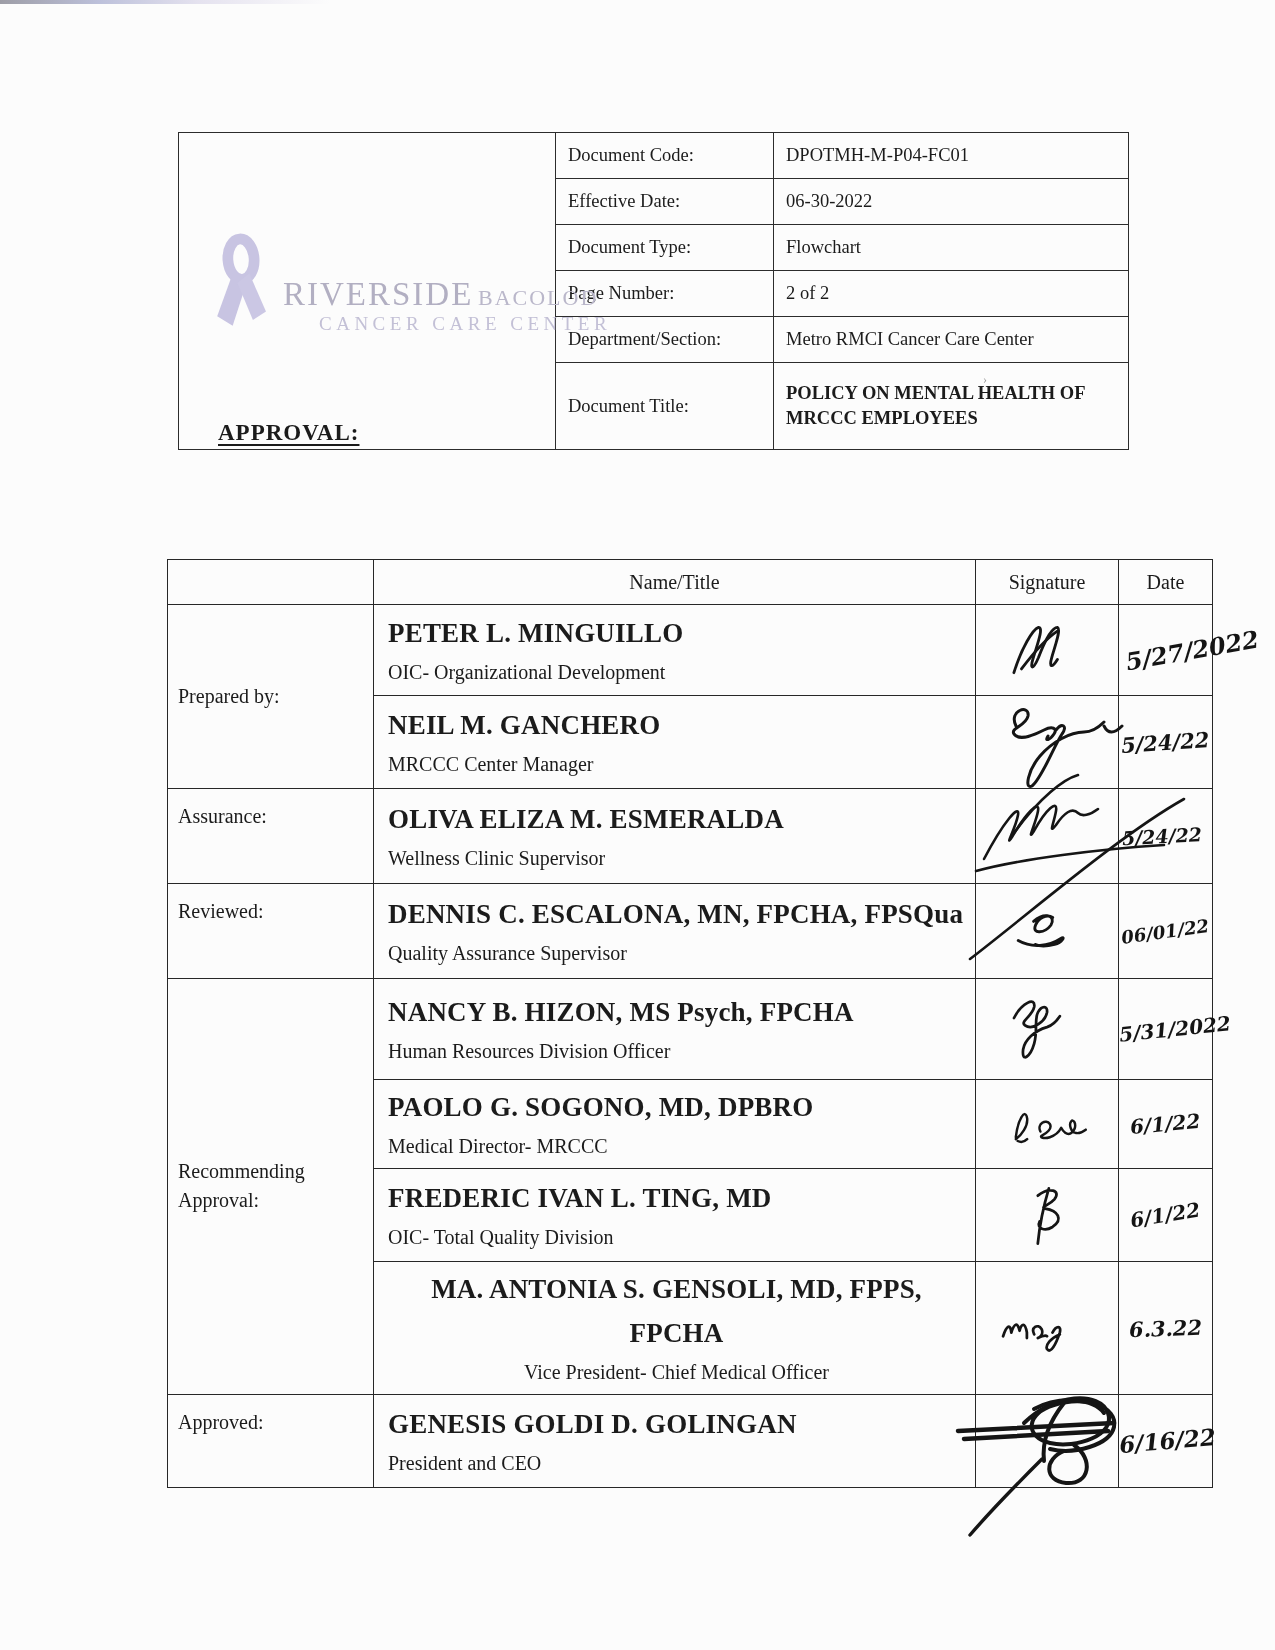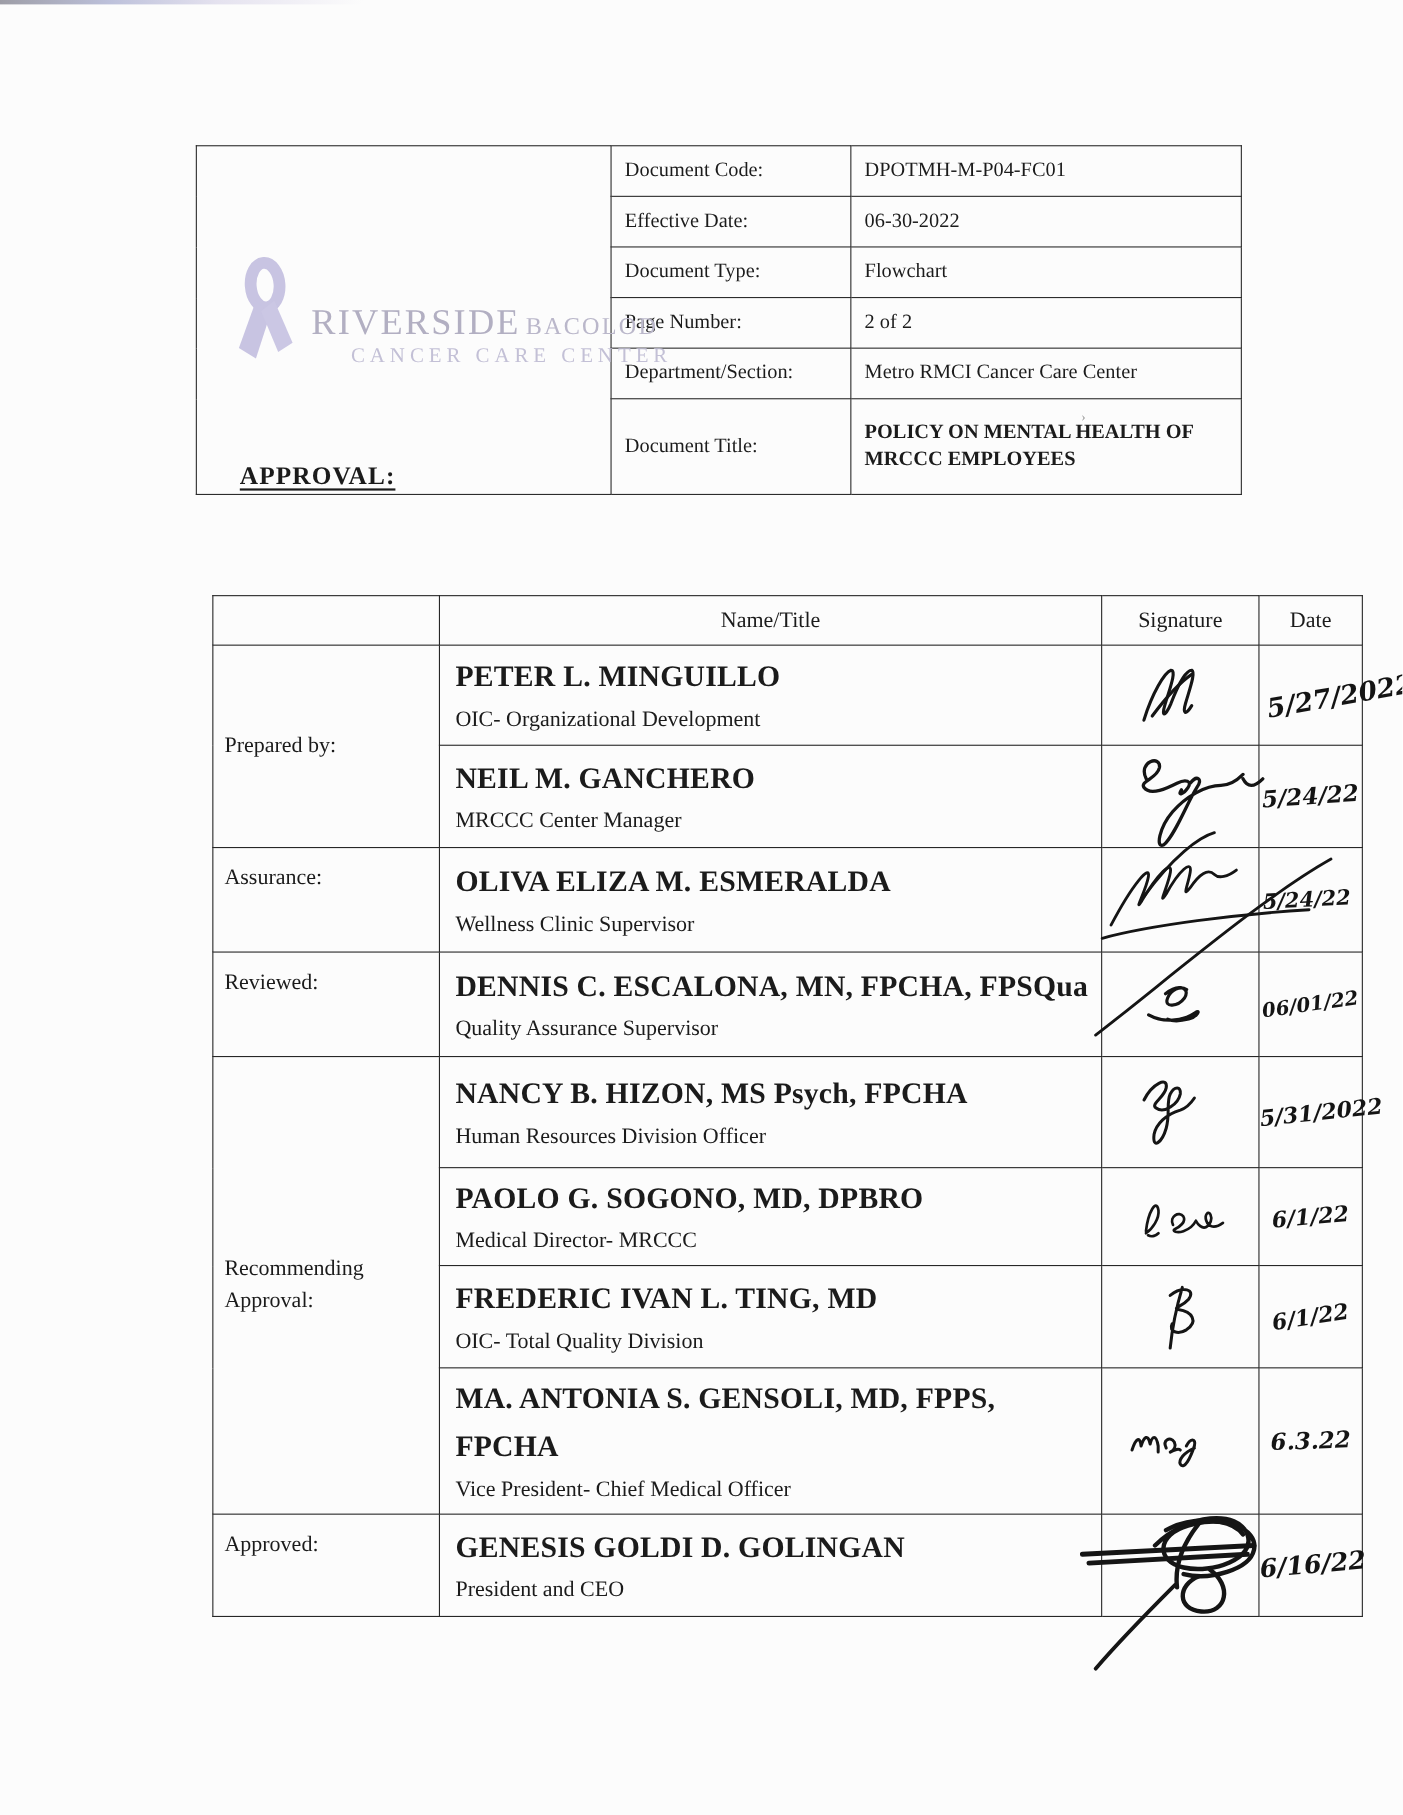--- a/index.html
+++ b/index.html
@@ -40,43 +40,43 @@
 
   
   .approval-heading {
     position:absolute; left:178px; top:420px;
     font-size:23px; font-weight:bold; letter-spacing:1px;
     text-decoration:underline; text-decoration-thickness:2px; text-underline-offset:4px;padding-left:40px;
   }
 
   
   .approval-table {
-    position:absolute; left:167px; top:541px; width:1045px;
-    border-collapse:collapse; table-layout:fixed;margin-left:26px;
+    position:absolute; left:167px; top:559px; width:1045px;
+    border-collapse:collapse; table-layout:fixed;
   }
   .approval-table td {
     border:1.6px solid #272727; font-size:20px; vertical-align:middle;
   }
   .approval-table tr.head td { height:44px; text-align:center; padding:0; }
   td.role { padding:6px 6px 6px 10px; line-height:1.45; }
   td.role.top { vertical-align:top; padding-top:13px; }
   td.person { padding:6px 10px 6px 14px; line-height:1.62; }
   .nm { font-weight:bold; font-size:27px; letter-spacing:.2px; }
   .tt { font-size:20px; }
   td.sig { text-align:center; position:relative; overflow:visible; padding:0; }
   td.date { text-align:center; position:relative; overflow:visible; padding:0; white-space:nowrap; }
 
   .r1 td.person { height:78px; }
   .r2 td.person { height:80px; }
   .r3 td.person { height:82px; }
   .r4 td.person { height:82px; }
   .r5 td.person { height:88px; }
   .r6 td.person { height:73px; }
   .r7 td.person { height:80px; }
-  .r8 td.person { height:79px; }
+  .r8 td.person { height:79px;text-align:center; }
   .r9 td.person { height:80px; }
 
   
   .hw {
     display:inline-block; font-family:"DejaVu Serif", serif;
     font-style:italic; font-weight:bold; color:#141414;
   }
   .hw-1 { font-size:24px; transform:rotate(-10deg); margin-left:6px; }
   .hw-2 { font-size:21px; transform:rotate(-4deg); }
   .hw-3 { font-size:19px; transform:rotate(-3deg) translateX(-4px); }

